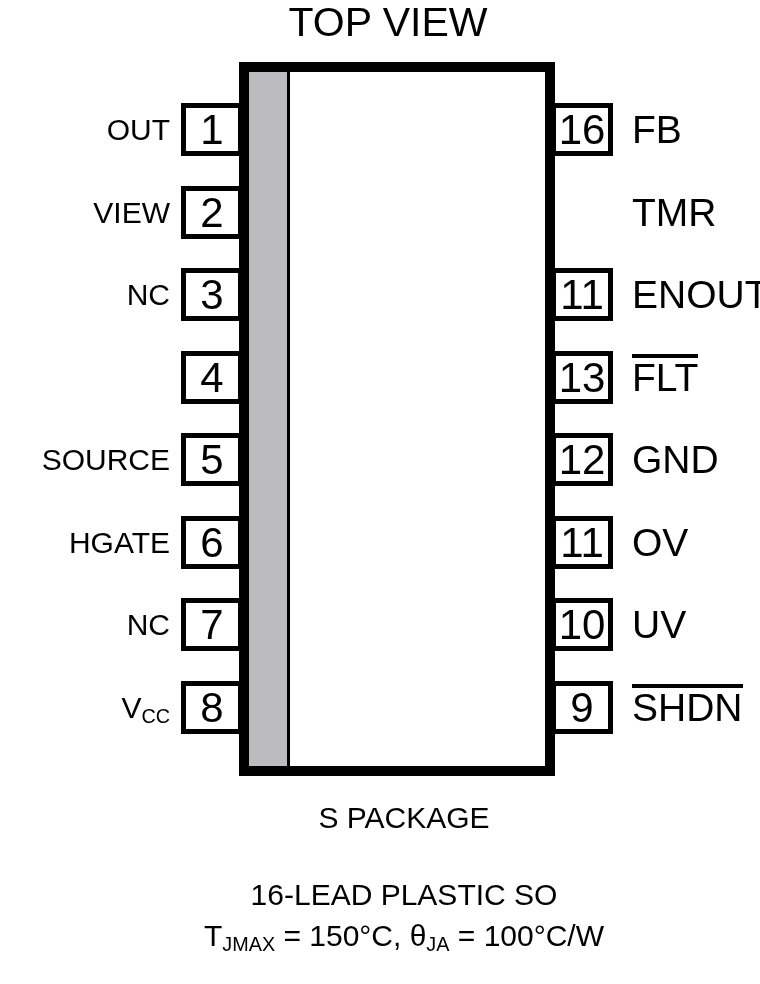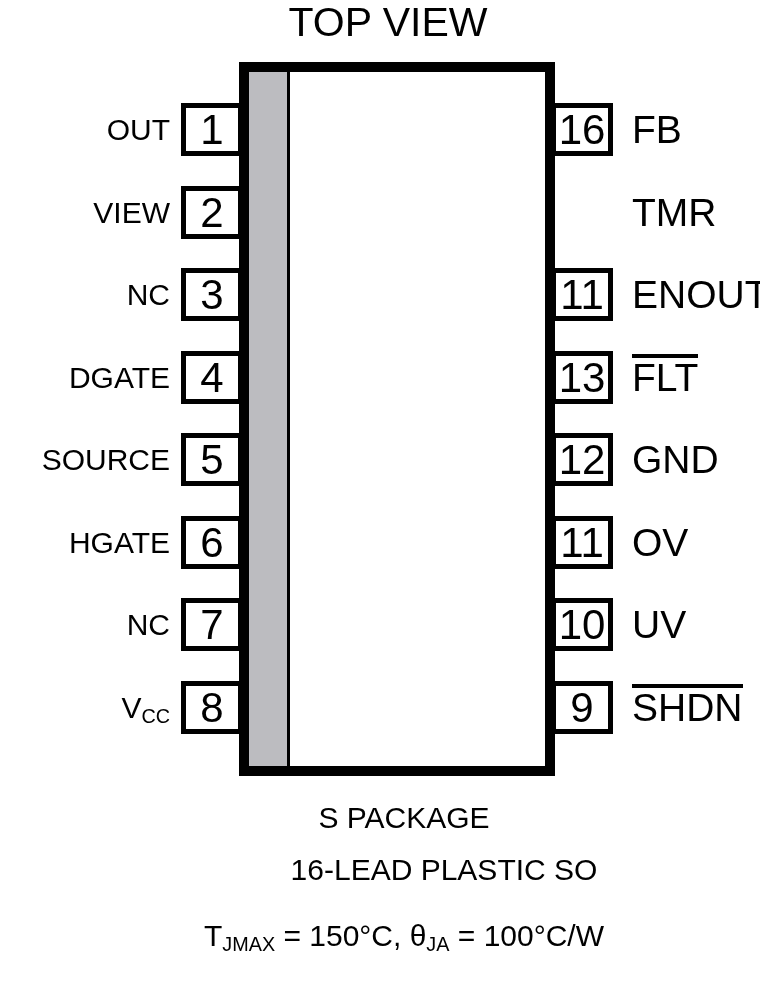--- a/index.html
+++ b/index.html
@@ -78,21 +78,21 @@
 
   .footer-line {
     position: absolute;
     left: 404px;
     transform: translateX(-50%);
     white-space: nowrap;
     font-size: 30px;
     line-height: 46px;
   }
   .f1 { top: 795px; }
-  .f2 { top: 847px; margin-left: 40px; }
+  .f2 { top: 872px; }
   .f3 { top: 913px; }
 </style>
 </head>
 <body>
 
 <div class="title">TOP VIEW</div>
 
 <div class="ic-body">
   <div class="stripe" style="background-color: rgb(188, 188, 192);"></div>
 </div>
@@ -121,21 +121,20 @@
   <div class="pin-box box-left">
       <span class="pin-num">3</span>
     </div>
   <div class="pin-box box-right">
       <span class="pin-num">11</span>
     </div>
   <div class="lbl-right"><span>ENOUT</span></div>
 </div>
 
 <div class="pin-row r3">
-  <div class="lbl-left"><span>DGATE</span><sub class="ss"></sub></div>
   <div class="pin-box box-left">
       <span class="pin-num">4</span>
     </div>
   <div class="pin-box box-right">
       <span class="pin-num">13</span>
     </div>
   <div class="lbl-right"><span class="overline">FLT</span></div>
 </div>
 
 <div class="pin-row r4">

